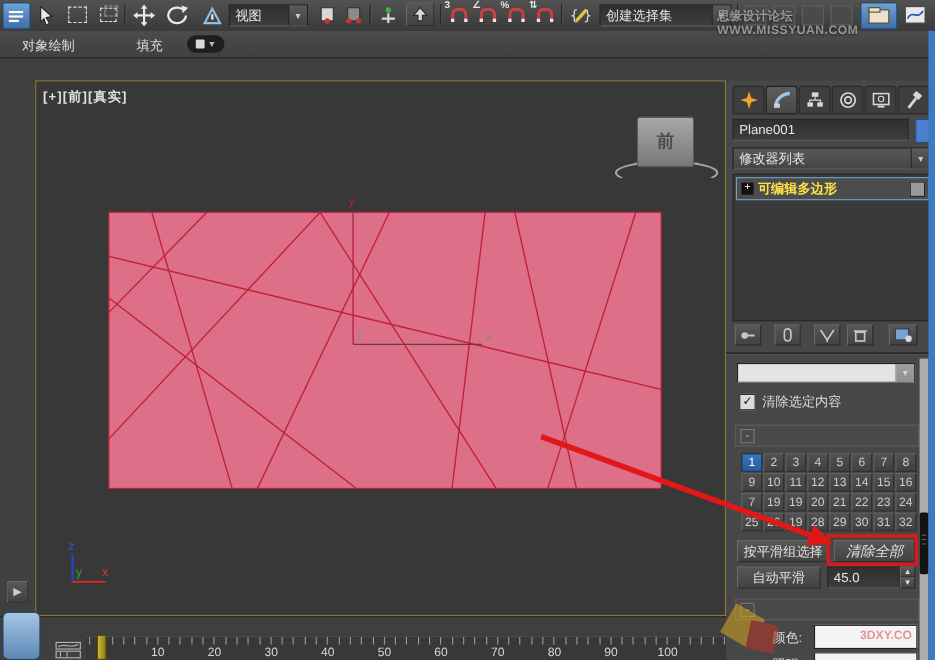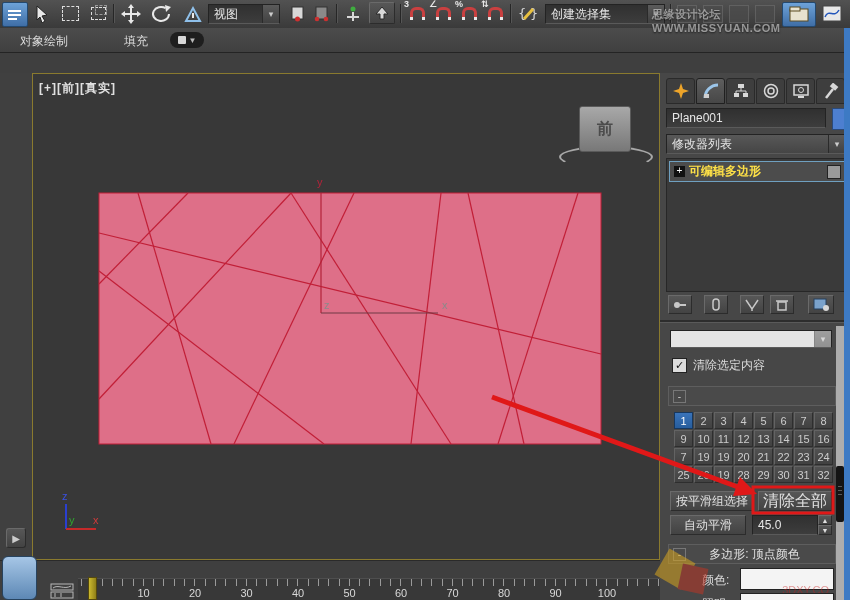--- a/index.html
+++ b/index.html
@@ -68,21 +68,21 @@
   #ruler{left:78px;top:578px;width:582px;height:22px;background:#383838;border-top:1px solid #4e4e4e;overflow:hidden;}
   .tick{position:absolute;top:0;width:1px;height:7px;background:#9a9a9a;}
   .tick-label{position:absolute;top:8px;transform:translateX(-50%);color:#d8d8d8;font-size:11px;}
   #framemarker{left:88px;top:577px;width:9px;height:23px;background:linear-gradient(90deg,#cbb92f,#8f7f17);
     border:1px solid #55490d;box-sizing:border-box;z-index:5;}
   #bigbluebtn{left:2px;top:556px;width:33px;height:42px;border-radius:6px;border:1px solid #27435f;
     background:linear-gradient(#a6c6e6,#5d88b5);}
   
   #annot{left:0;top:0;width:850px;height:600px;pointer-events:none;z-index:40;}
   #wm-logo{left:652px;top:540px;width:120px;height:60px;pointer-events:none;z-index:20;opacity:.55;}
-  #swatch-wm{position:absolute;right:4px;top:15px;color:rgba(200,30,30,.45);font-size:11px;font-weight:normal;}
+  #swatch-wm{position:absolute;right:4px;top:3px;color:rgba(200,30,30,.45);font-size:11px;font-weight:bold;}
   .lbl{color:#dcdcdc;}
   svg{display:block;}
 </style>
 </head>
 <body>
 
 <div id="app">
 
   <div class="abs" id="toolbar1">
     <div class="tbtn pressed" style="left:2px;width:24px;">
@@ -396,39 +396,38 @@
         <div class="sg-cell">19</div>
         <div class="sg-cell">28</div>
         <div class="sg-cell">29</div>
         <div class="sg-cell">30</div>
         <div class="sg-cell">31</div>
         <div class="sg-cell">32</div>
       </div>
     <div class="abs raised" style="left:10px;top:418px;width:84px;height:20px;font-size:12px;">
       <span>按平滑组选择</span>
     </div>
-    <div class="abs raised" style="left:98px;top:418px;width:74px;height:20px;font-size:16px;">
+    <div class="abs raised" style="left:98px;top:418px;width:74px;height:20px;font-size:13px;font-style:italic;">
       <span>清除全部</span>
     </div>
     <div class="abs raised" style="left:10px;top:442px;width:76px;height:20px;font-size:12px;">
       <span>自动平滑</span>
     </div>
     <div class="abs sunkfield" style="left:92px;top:442px;width:66px;height:20px;">
       <span>45.0</span>
     </div>
     <div class="abs" style="left:158px;top:442px;width:14px;height:20px;display:flex;flex-direction:column;">
       <div class="raised" style="flex:1;font-size:7px;">▲</div>
       <div class="raised" style="flex:1;font-size:7px;">▼</div>
     </div>
 
     <div class="abs rollhead" style="left:8px;top:471px;width:168px;height:20px;">
       <div class="minus">
           <span>-</span>
         </div>
-      <span class="rtitle">多边形: 顶点颜色</span>
     </div>
     <span class="abs lbl" style="left:42px;top:499px;">颜色:</span>
     <div class="abs" style="left:80px;top:495px;width:92px;height:20px;background:#f4f4f4;border:1px solid #222;">
       <span id="swatch-wm">3DXY.CO</span>
     </div>
     <span class="abs lbl" style="left:42px;top:523px;">照明:</span>
     <div class="abs" style="left:80px;top:520px;width:92px;height:20px;background:#f4f4f4;border:1px solid #222;"></div>
   </div>
 
   <div class="abs" id="scrollbar"></div>

